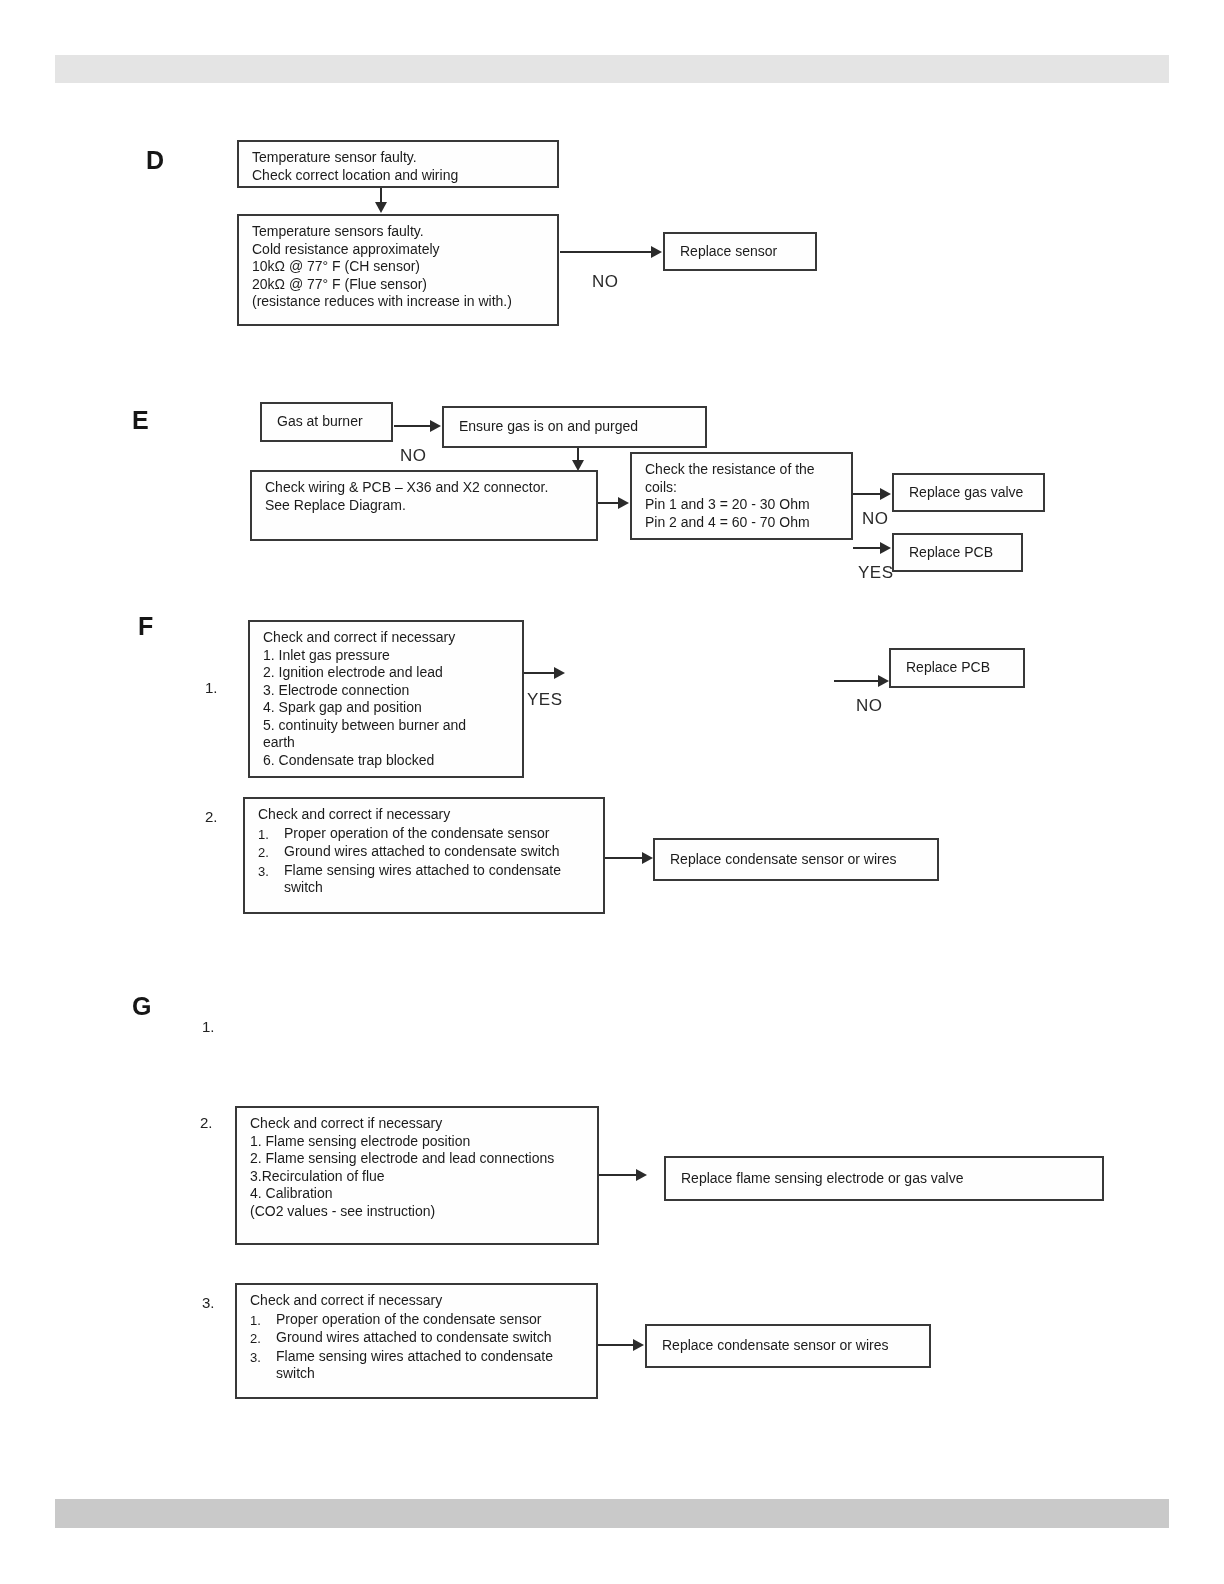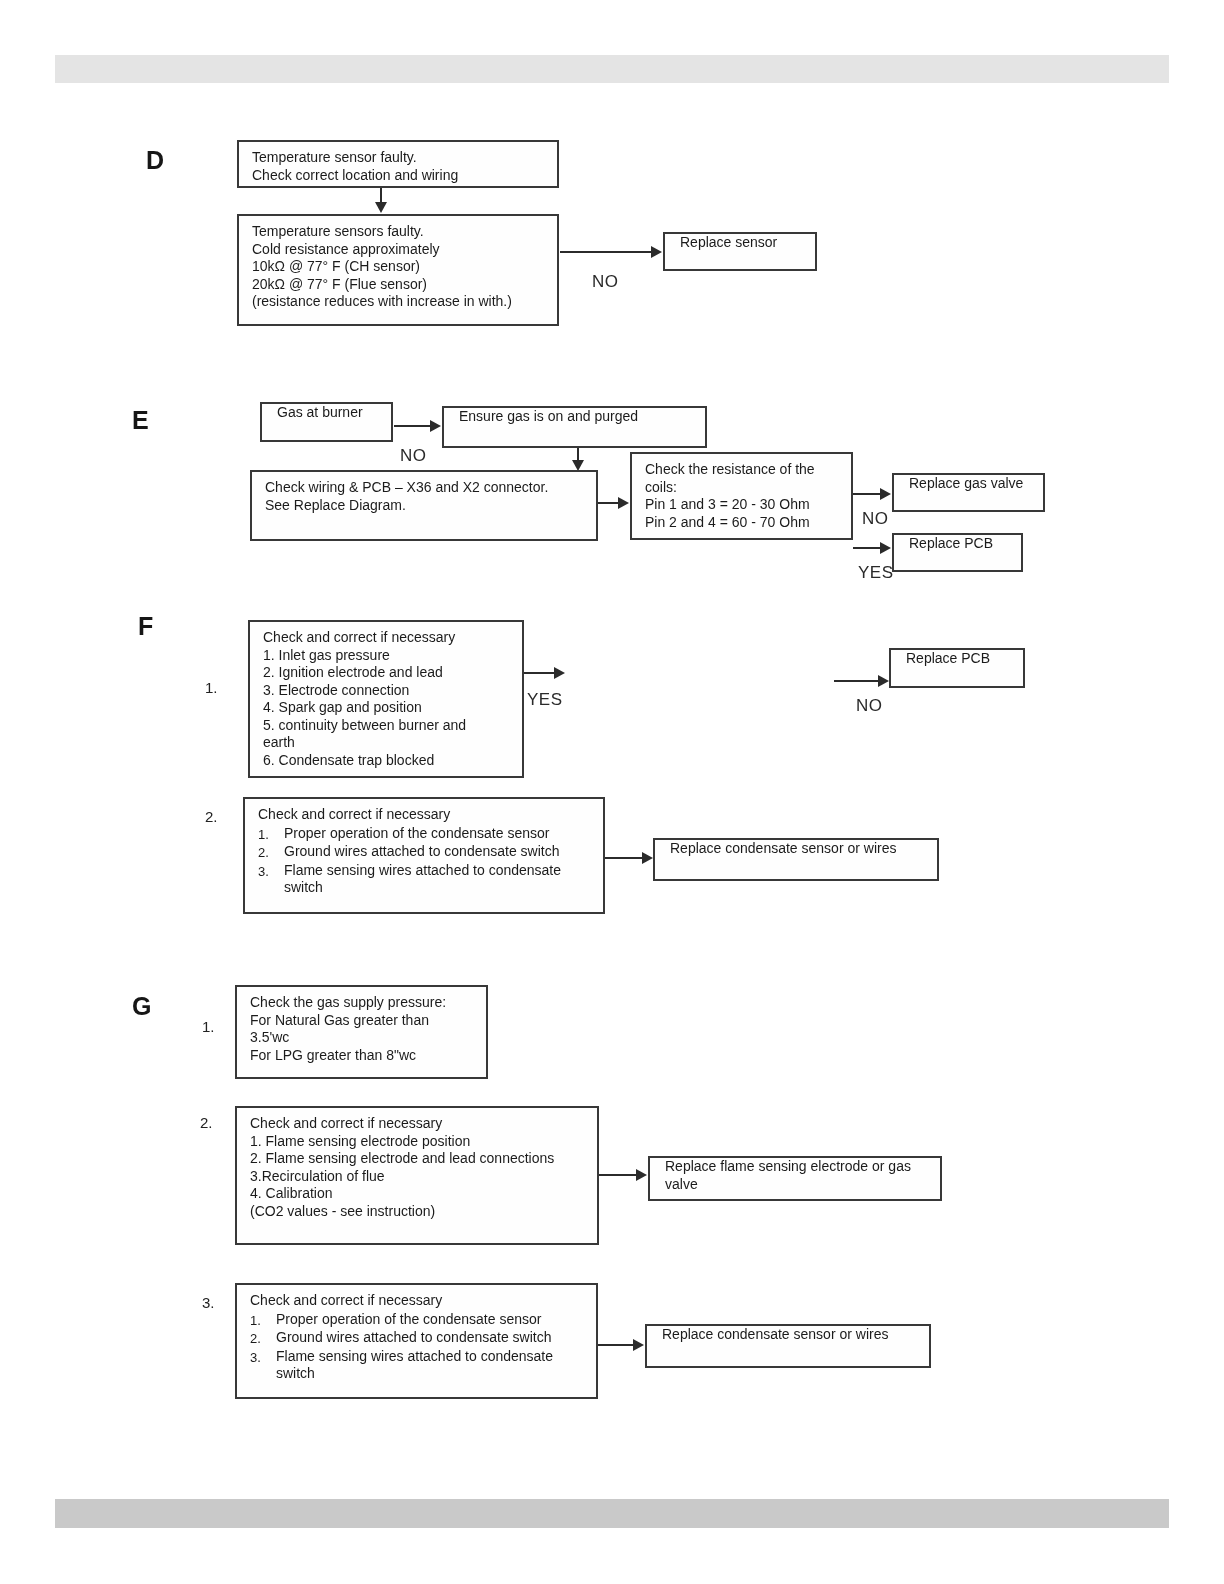--- a/index.html
+++ b/index.html
@@ -27,21 +27,21 @@
   .box{
     position:absolute;
     border:2px solid #383838;
     background:#fefefe;
     font-size:14px;line-height:17.5px;
     padding:7px 8px 6px 13px;
     box-sizing:border-box;
     color:#1b1b1b;
   }
   .action{
-    display:flex;
+    display:flex;align-items:center;
     padding:0 8px 0 15px;
   }
   .flow-label{
     position:absolute;
     font-size:17px;color:#2a2a2a;
     letter-spacing:0.5px;
     margin-top:42px;
   }
   
   .ah{position:absolute;height:2px;background:#2b2b2b;}
@@ -186,41 +186,35 @@
 
   <div class="ah" style="left:605px;top:857px;width:45px"></div>
 
   <div class="box action" style="left:653px;top:838px;width:286px;height:43px">
     <span>Replace condensate sensor or wires</span>
   </div>
 
   <div class="sec-label" style="left:132px;top:992px">G</div>
   <div class="item-num" style="left:202px;top:1018px">1.</div>
 
-  <div class="box" style="left:235px;top:985px;width:253px;height:94px">
-      <div class="line">Check the gas supply pressure:</div>
-      <div class="line">For Natural Gas greater than</div>
-      <div class="line">3.5'wc</div>
-      <div class="line">For LPG greater than 8"wc</div>
-    </div>
 
   <div class="item-num" style="left:200px;top:1114px">2.</div>
 
   <div class="box" style="left:235px;top:1106px;width:364px;height:139px">
       <div class="line">Check and correct if necessary</div>
       <div class="line">1. Flame sensing electrode position</div>
       <div class="line">2. Flame sensing electrode and lead connections</div>
       <div class="line">3.Recirculation of flue</div>
       <div class="line">4. Calibration</div>
       <div class="line">(CO2 values - see instruction)</div>
     </div>
 
   <div class="ah" style="left:599px;top:1174px;width:45px"></div>
 
-  <div class="box action" style="left:648px;top:1156px;width:294px;height:45px">
+  <div class="box action" style="left:664px;top:1156px;width:440px;height:45px">
     <span>Replace flame sensing electrode or gas valve</span>
   </div>
 
   <div class="item-num" style="left:202px;top:1294px">3.</div>
 
   <div class="box" style="left:235px;top:1283px;width:363px;height:116px">
     <div class="hdr">Check and correct if necessary</div>
     <div>
         <div class="li-row">
           <span class="li-num">1.</span>

